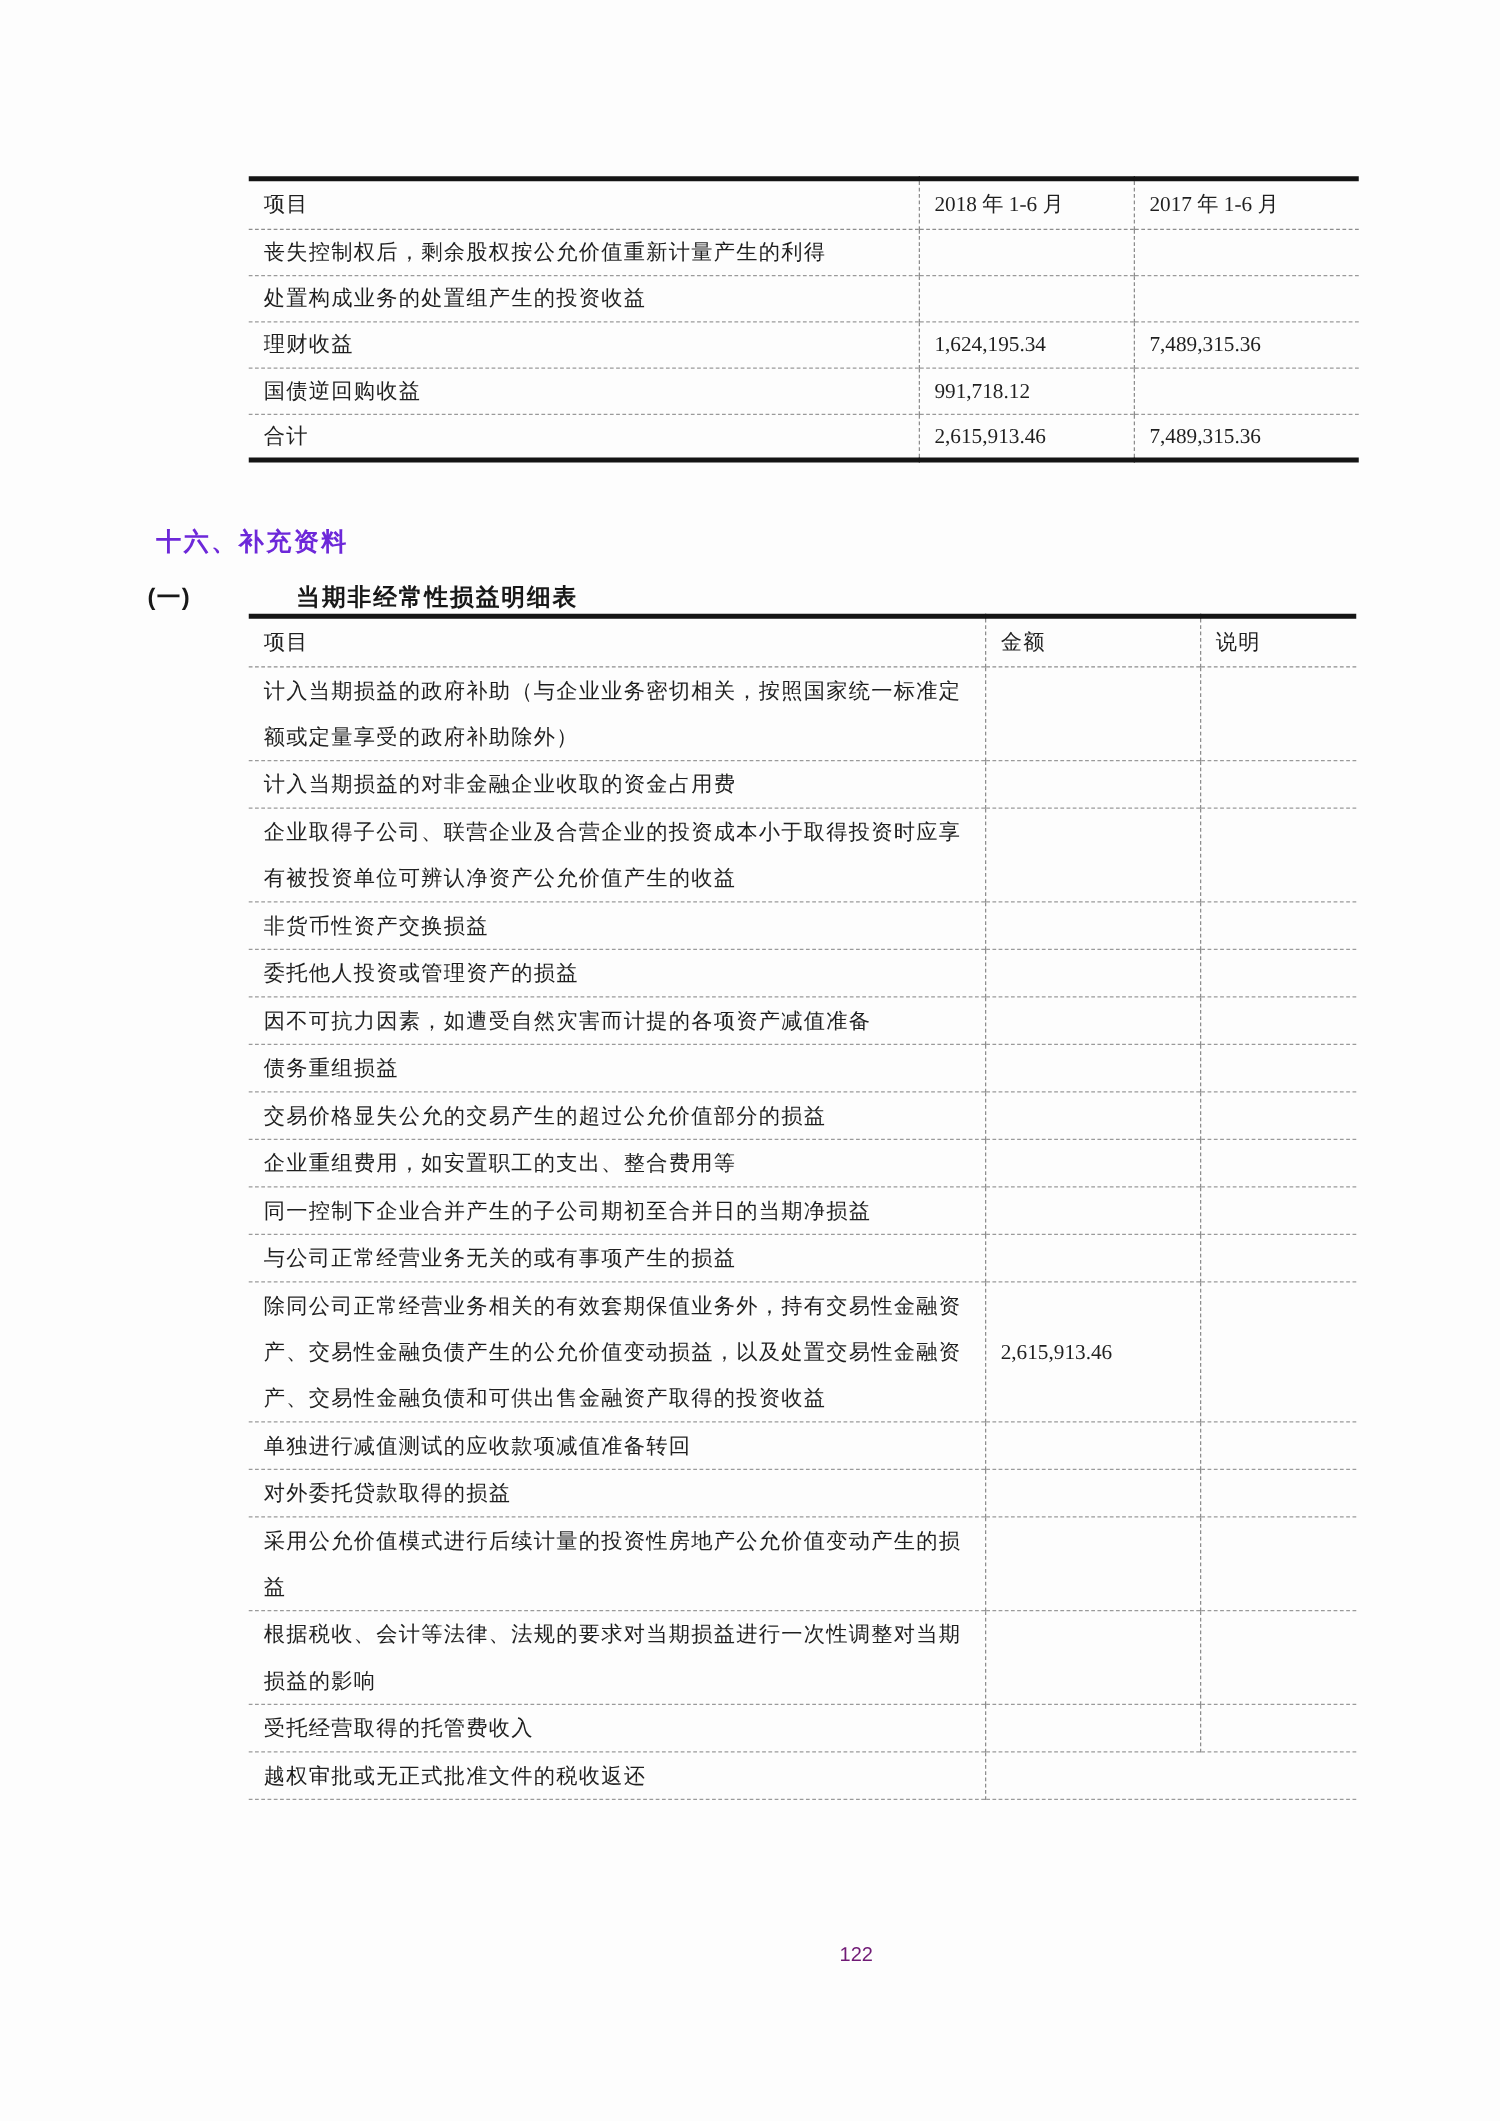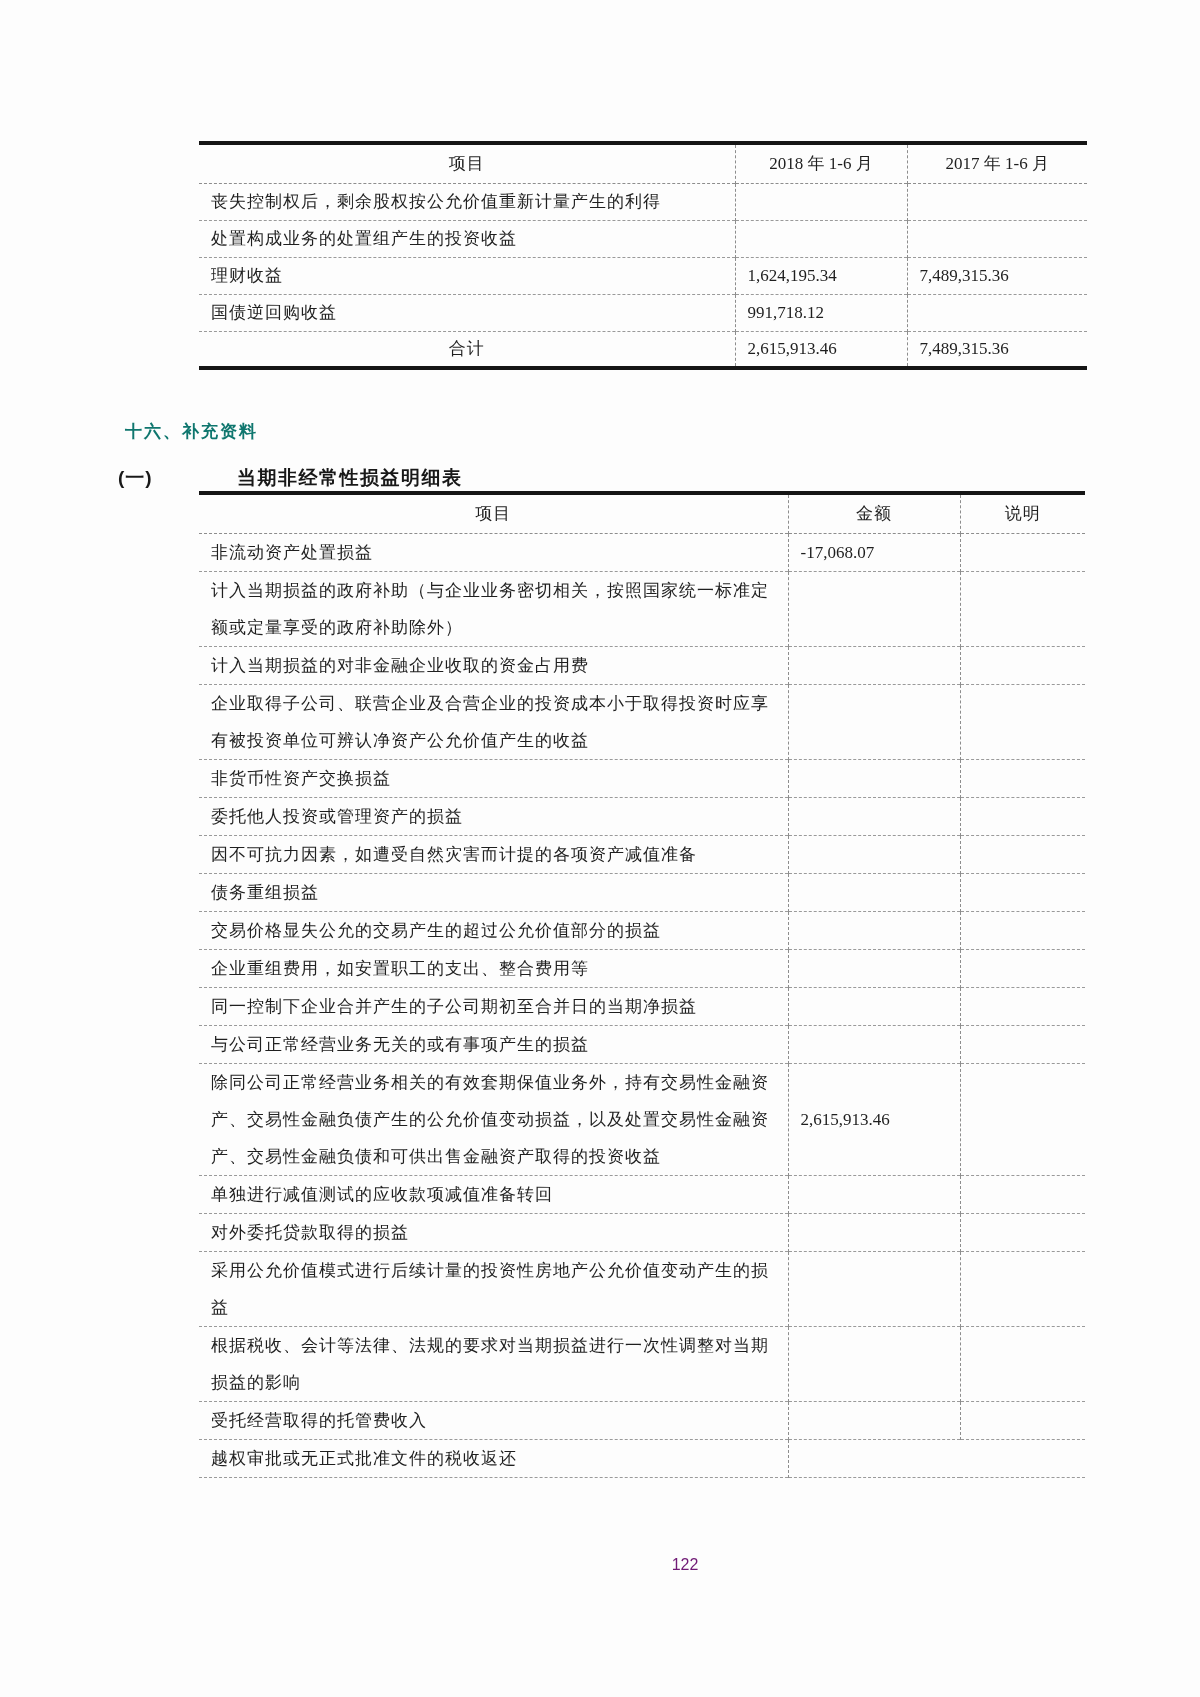--- a/index.html
+++ b/index.html
@@ -28,21 +28,21 @@
   
   table.fin th:nth-child(2), table.fin td:nth-child(2){
     border-left:1px dashed #8d8d8d;
     border-right:1px dashed #8d8d8d;
   }
   
   table.fin thead tr{border-bottom:1px dashed #8d8d8d;}
   table.fin tbody tr{border-bottom:1px dashed #9a9a9a;}
   .cjk{letter-spacing:1px;}
   .num{font-variant-numeric:tabular-nums;}
-  .ctr{text-align:center;}
+  .ctr{text-align:left;}
   
   #table1{
     left:199px;top:141px;width:888px;
     border-top:4px solid #151515;
     border-bottom:4px solid #151515;
   }
   #table1 thead tr{height:40px;}
   #table1 tbody tr{height:37px;}
   
   #table2{
@@ -50,21 +50,21 @@
     border-top:4px solid #151515;
   }
   #table2 thead tr{height:40px;}
   #table2 td{line-height:37px;padding-top:0;padding-bottom:0;}
   
   #table2 tr.no-v3 td:nth-child(2){border-right-style:hidden;}
   
   .h-section{
     position:absolute;left:125px;top:420px;
     font-family:"Liberation Sans","DejaVu Sans",sans-serif;
-    font-size:17px;font-weight:bold;letter-spacing:2px;color:#0f766e;
+    font-size:20px;font-weight:bold;letter-spacing:2px;color:#6d28d9;
     margin:0;
   }
   .h-sub{
     position:absolute;top:465px;left:0;width:100%;height:30px;
     font-family:"Liberation Sans","DejaVu Sans",sans-serif;
     font-size:19px;font-weight:bold;color:#181818;
   }
   .h-sub .lbl{position:absolute;left:118px;letter-spacing:1px;}
   .h-sub .ttl{position:absolute;left:195px;letter-spacing:1.5px;margin-left:42px;}
   .pageno{
@@ -135,25 +135,20 @@
       </colgroup>
     <thead>
       <tr>
         <th class="ctr cjk">项目</th>
         <th class="ctr cjk">金额</th>
         <th class="ctr cjk">说明</th>
       </tr>
     </thead>
     <tbody id="t2body">
         <tr>
-          <td class="cjk">非流动资产处置损益</td>
-          <td class="num">-17,068.07</td>
-          <td class="ctr"></td>
-        </tr>
-        <tr>
           <td class="cjk">计入当期损益的政府补助（与企业业务密切相关，按照国家统一标准定额或定量享受的政府补助除外）</td>
           <td class="num"></td>
           <td class="ctr"></td>
         </tr>
         <tr>
           <td class="cjk">计入当期损益的对非金融企业收取的资金占用费</td>
           <td class="num"></td>
           <td class="ctr"></td>
         </tr>
         <tr>

